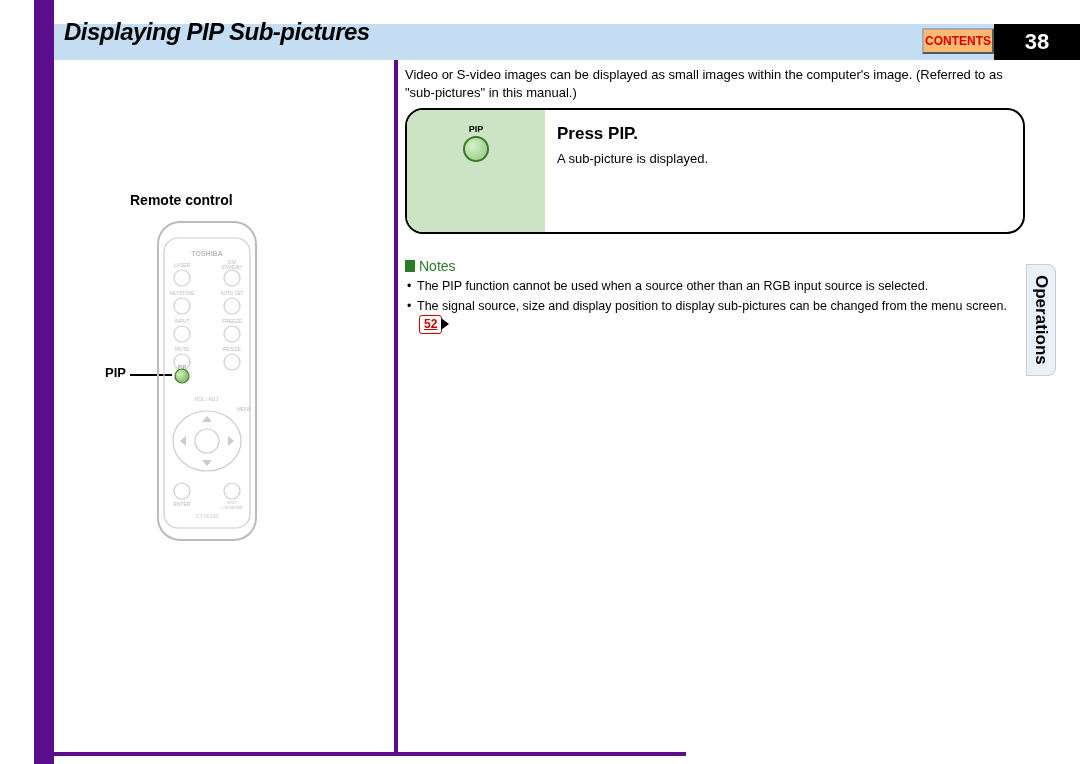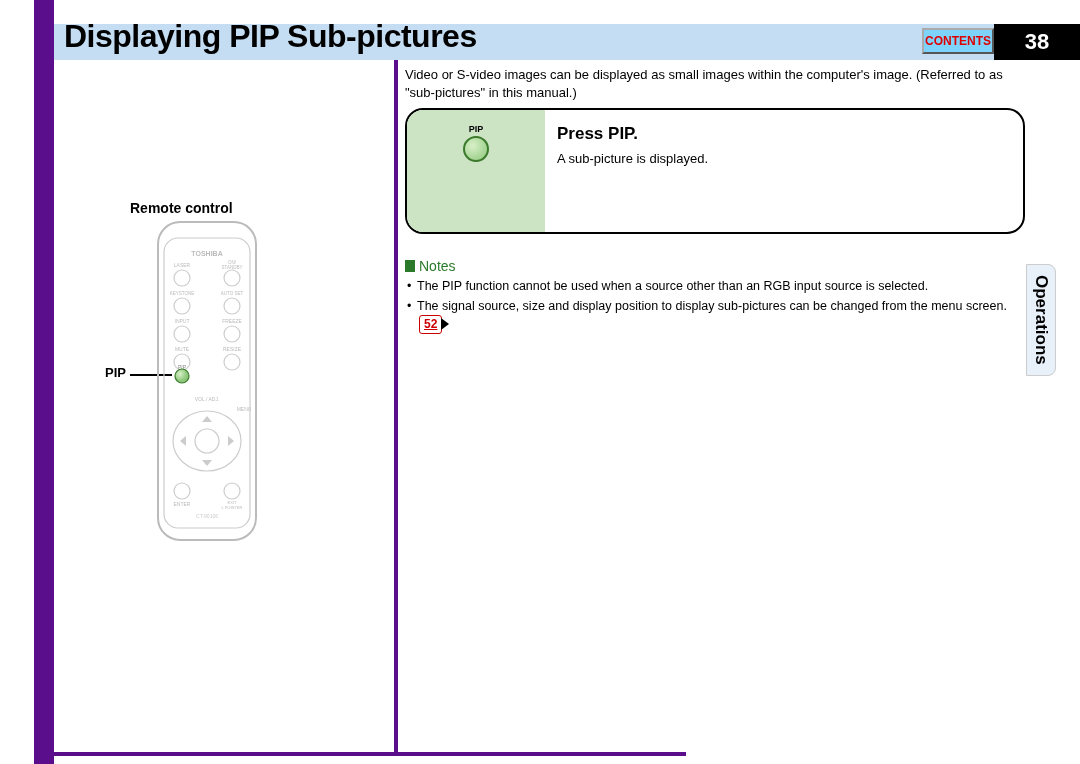--- a/index.html
+++ b/index.html
@@ -22,43 +22,44 @@
 
   .header-bar {
     position: absolute;
     left: 54px; top: 24px;
     width: 944px; height: 36px;
     background: #c5ddf2;
   }
   .header-title {
     position: absolute;
     left: 64px; top: 18px;
-    font-size: 32px;
-    font-weight: bold;
+    font-size: 24px;
+    font-weight: bold;
+    font-style: italic;
     color: #000;
     letter-spacing: -0.5px;
   }
   .header-right {
     position: absolute;
     right: 0; top: 24px;
     width: 86px; height: 36px;
     background: #000;
     color: #ffffff;
     font-size: 22px;
     display: flex;
     align-items: center;
     justify-content: center;
     font-weight: bold;
   }
   .contents-btn {
     position: absolute;
     right: 86px; top: 28px;
     width: 72px; height: 26px;
     border: 2px outset #aaa;
-    background: #7dd3fc;
+    background: #fdba74;
     color: #d00;
     font-size: 12px;
     font-weight: bold;
     display: flex;
     align-items: center;
     justify-content: center;
     cursor: pointer;
   }
 
   .intro-text {
@@ -159,21 +160,21 @@
     font-size: 17px;
     font-weight: bold;
     background: #e8f0fa;
     border: 1px solid #ccc;
     padding: 10px 4px;
     border-radius: 0 8px 8px 0;
   }
 
   .remote-label {
     position: absolute;
-    left: 130px; top: 200px;
+    left: 130px; top: 192px;
     font-size: 14px;
     font-weight: bold;
   }
   .remote {
     position: absolute;
     left: 152px; top: 216px;
     width: 110px; height: 330px;
   }
   .remote svg { width: 100%; height: 100%; }
   .pip-callout-label {

